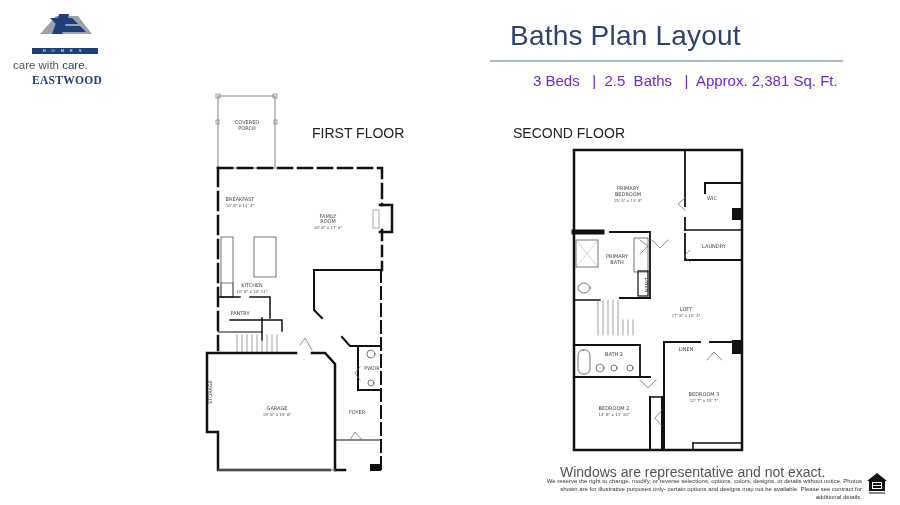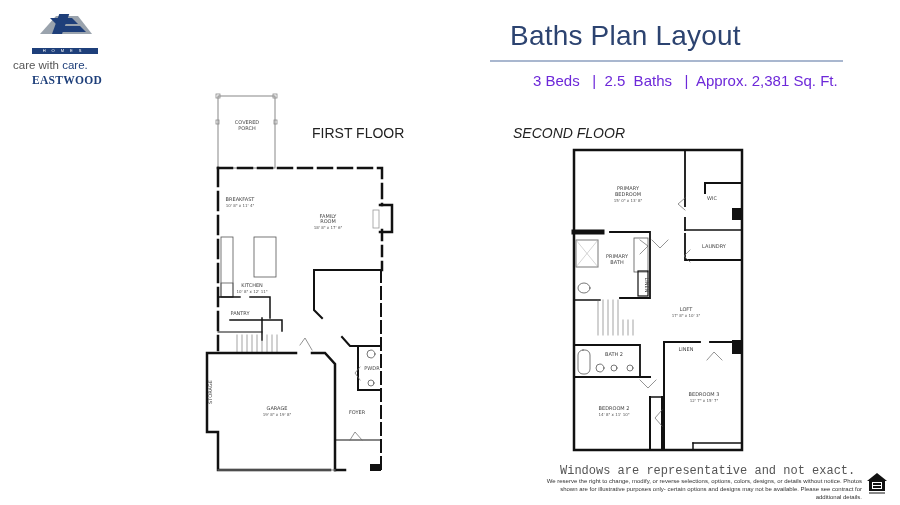--- a/index.html
+++ b/index.html
@@ -12,27 +12,27 @@
   .logo .homes-bar { position:absolute; left:24px; top:40px; width:66px; height:6px; background:#1e3f7a; color:#fff; font-size:4px; letter-spacing:6px; text-align:center; line-height:6px; }
   .logo .tagline { position:absolute; left:5px; top:51px; font-size:11.5px; color:#555; white-space:nowrap; }
   .logo .tagline b { color:#1e3f7a; font-weight:normal; }
 
   .title { position:absolute; left:510px; top:20px; font-size:28px; color:#2c4370; font-family:"Liberation Sans", sans-serif; letter-spacing:0.2px; }
   .title-rule { position:absolute; left:490px; top:60px; width:353px; height:2px; background:#a9b7cf; }
   .specs { position:absolute; left:533px; top:72px; font-size:15px; color:#6d28d9; white-space:pre; }
 
   .floor-label { position:absolute; font-size:14px; color:#222; }
   .floor1-label { left:304px; top:125px;margin-left:8px; }
-  .floor2-label { left:513px; top:125px;font-style:italic; }
+  .floor2-label { left:513px; top:125px; }
 
   svg.plan { position:absolute; left:0; top:0; }
   .rl { font-family:"DejaVu Sans", sans-serif; font-size:5px; fill:#444; text-anchor:middle; }
   .rd { font-family:"DejaVu Sans", sans-serif; font-size:4px; fill:#555; text-anchor:middle; }
 
-  .disclaimer-1 { position:absolute; left:560px; top:464px; font-size:12px; color:#555;font-family:Liberation Mono, monospace; }
+  .disclaimer-1 { position:absolute; left:560px; top:464px; font-size:14px; color:#555; }
   .disclaimer-2 { position:absolute; right:38px; top:477px; width:320px; font-size:6px; color:#333; text-align:right; line-height:1.35; }
   .eho { position:absolute; left:866px; top:472px; width:22px; height:24px; }
 </style>
 </head>
 <body>
 
 <div class="logo">
   <svg class="roof" width="60" height="24" viewBox="0 0 60 24">
     <polygon points="6,22 22,4 44,4 58,22" fill="#9aa3ad"></polygon>
     <polygon points="16,6 38,6 44,12 22,12" fill="#1e3f7a"></polygon>

